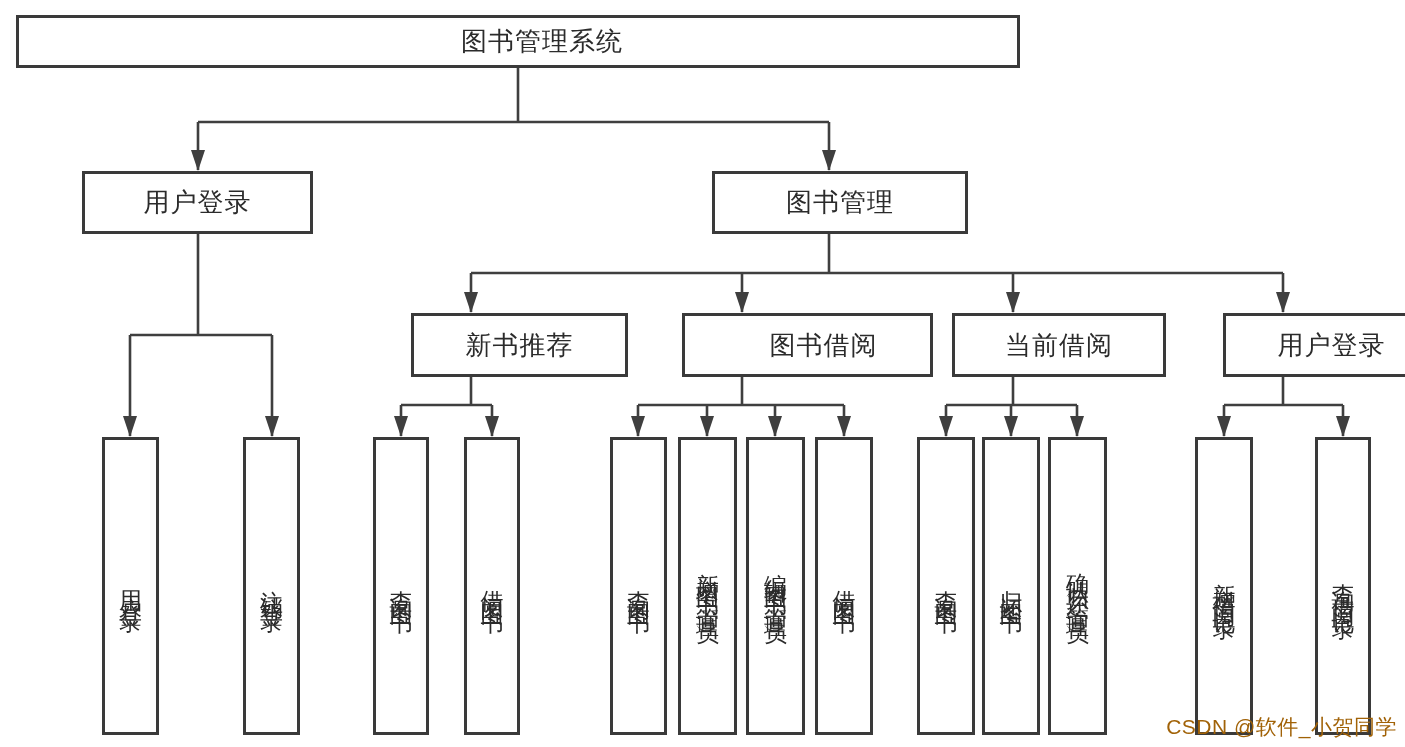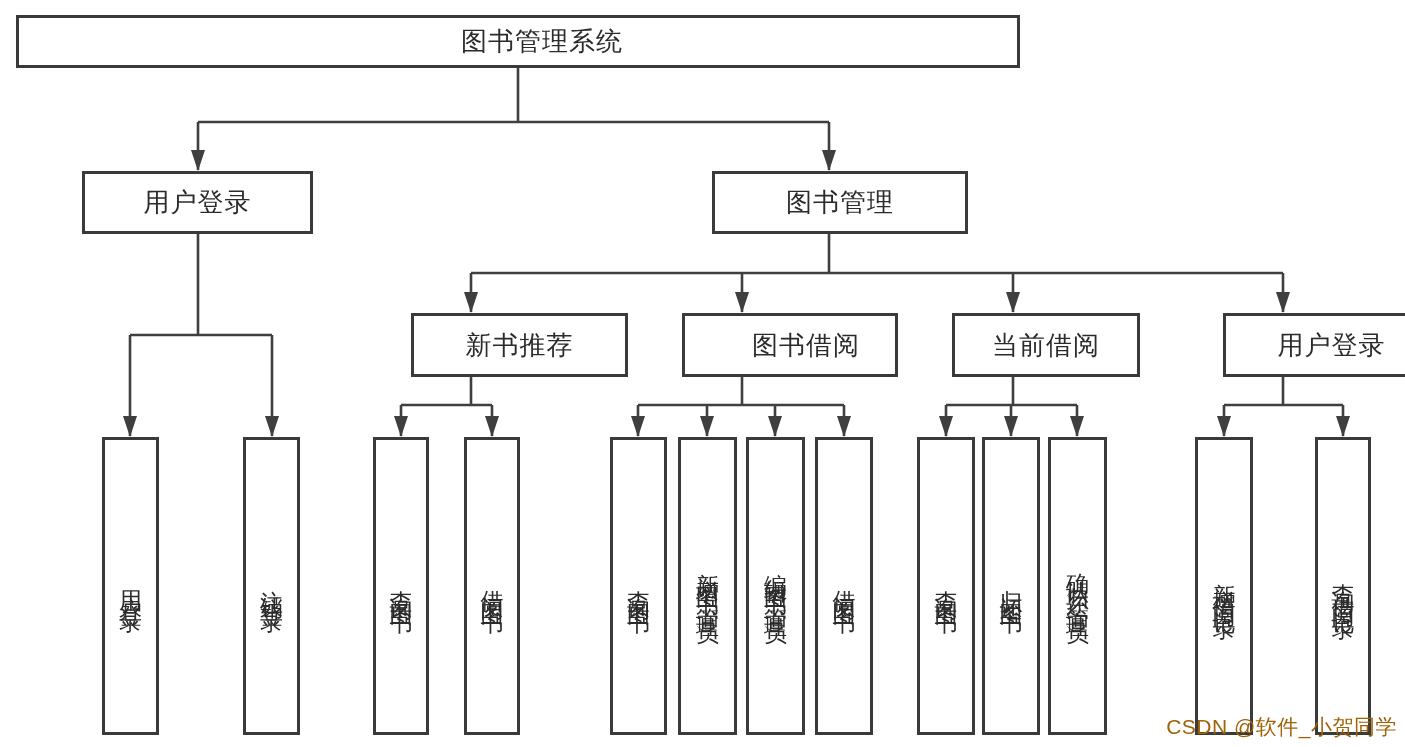--- a/index.html
+++ b/index.html
@@ -115,24 +115,24 @@
   <div class="box lvl2" style="left:82px;width:231px;">
     <span class="hlabel">用户登录</span>
   </div>
   <div class="box lvl2" style="left:712px;width:256px;">
     <span class="hlabel">图书管理</span>
   </div>
 
   <div class="box lvl3" style="left:363px;width:217px;">
     <span class="hlabel">新书推荐</span>
   </div>
-  <div class="box lvl3" style="left:634px;width:216px;padding-left:32px;">
+  <div class="box lvl3" style="left:634px;width:251px;padding-left:32px;">
     <span class="hlabel">图书借阅</span>
   </div>
-  <div class="box lvl3" style="left:904px;width:188px;text-align:right;">
+  <div class="box lvl3" style="left:904px;width:214px;text-align:right;">
     <span class="hlabel">当前借阅</span>
   </div>
   <div class="box lvl3" style="left:1175px;width:217px;">
     <span class="hlabel">用户登录</span>
   </div>
 
   <div class="box leaf" style="left:102px;width:57px;">
     <span class="vlabel">用户登录</span>
   </div>
   <div class="box leaf" style="left:243px;width:57px;">

